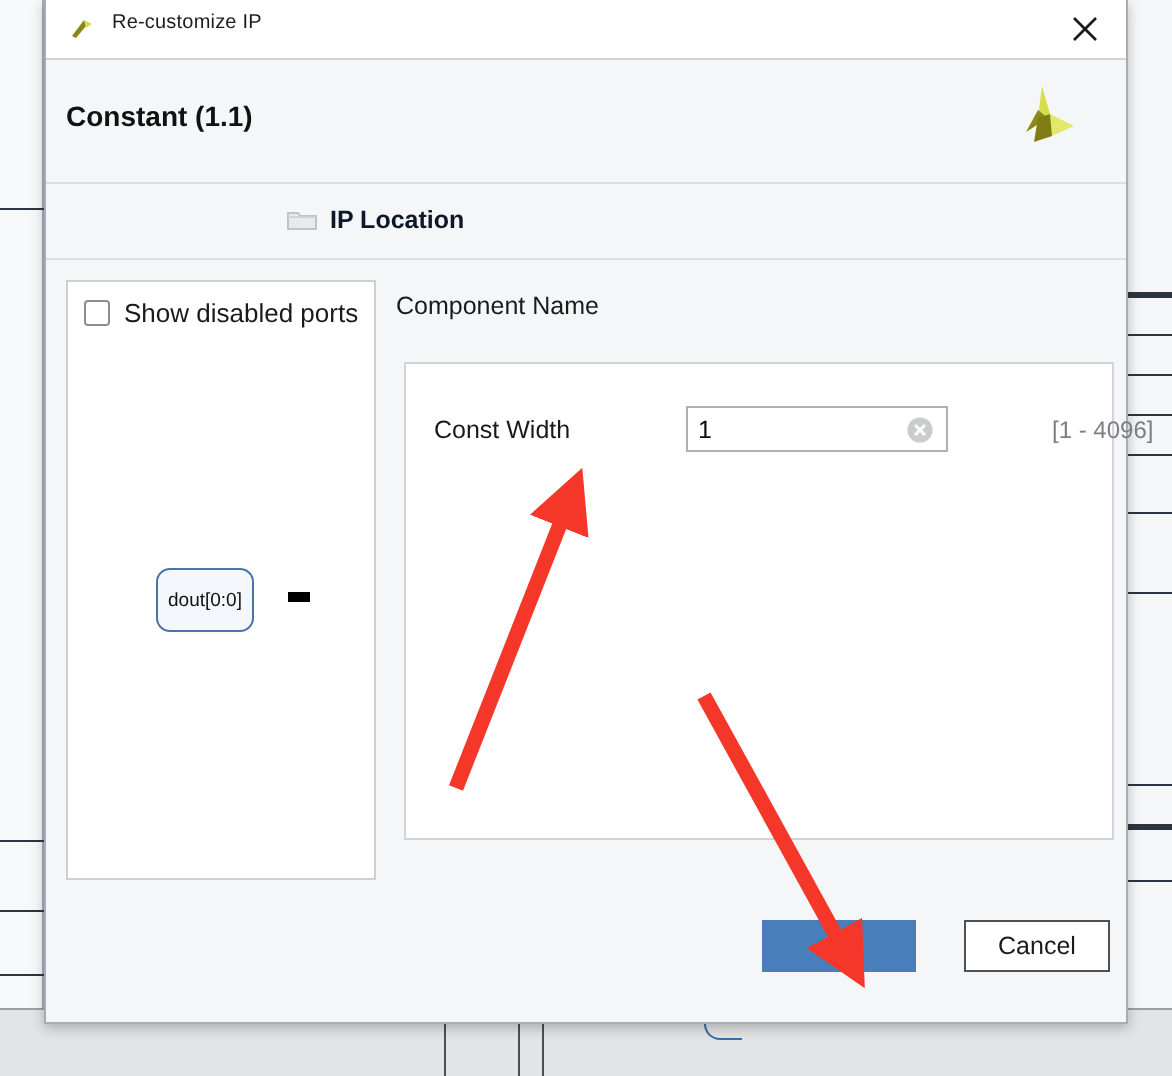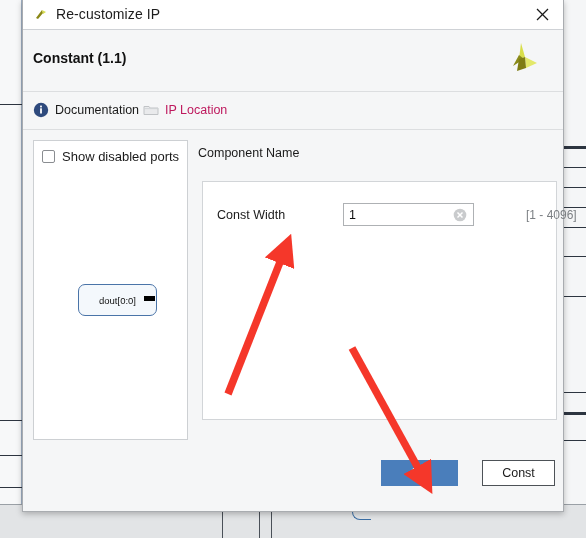--- a/index.html
+++ b/index.html
@@ -107,21 +107,21 @@
     position: absolute;
     left: 10px;
     top: 7px;
     width: 16px;
     height: 16px;
   }
   #title-text {
     position: absolute;
     left: 33px;
     top: 6px;
-    font-size: 14px;
+    font-size: 10px;
     color: #1d1d1d;
     letter-spacing: 0.1px;
   }
   #close-button {
     position: absolute;
     right: 0px;
     top: 0px;
     width: 42px;
     height: 29px;
     display: flex;
@@ -171,21 +171,21 @@
     align-items: center;
     cursor: pointer;
   }
   #link-documentation { left: 10px; }
   #link-ip-location  { left: 120px; }
   .link-label {
     font-size: 12.5px;
     color: #1a1a1a;
     margin-left: 6px;
   }
-  .link-label.muted { color: #be185d; }
+  .link-label.muted { color: #0f172a; font-weight: bold; }
   .link-icon { width: 16px; height: 16px; display:block; }
 
   
   #dialog-body {
     position: relative;
     height: 381px;
     background: #f5f6f7;
   }
 
   
@@ -219,21 +219,21 @@
   #show-disabled-label {
     font-size: 13px;
     color: #1a1a1a;
     margin-left: 7px;
     white-space: nowrap;
   }
   #ip-block {
     position: absolute;
     left: 44px;
     top: 143px;
-    width: 79px;
+    width: 49px;
     height: 32px;
     background: #f4f8fc;
     border: 1px solid #4a74a8;
     border-radius: 7px;
     box-sizing: border-box;
     display: flex;
     align-items: center;
     justify-content: center;
   }
   #ip-block-label {
@@ -440,30 +440,20 @@
       <svg width="42" height="42" viewBox="0 0 42 42">
         <path d="M22 4 L26 18 L20 20 Z" fill="#d8de4a"></path>
         <path d="M14 27 L20 16 L25 20 Z" fill="#8a8a18"></path>
         <path d="M26 18 L38 24 L27 29 Z" fill="#e3e86a"></path>
         <path d="M20 20 L26 18 L27 29 L18 32 Z" fill="#7f7d14"></path>
       </svg>
     </div>
   </div>
 
   <div id="links-band">
-    <div class="link-item" id="link-documentation">
-      <span class="link-icon">
-        <svg width="16" height="16" viewBox="0 0 16 16">
-          <circle cx="8" cy="8" r="7.2" fill="#2e4a7d"></circle>
-          <rect x="7.1" y="6.3" width="1.8" height="5.2" fill="#ffffff"></rect>
-          <rect x="7.1" y="3.6" width="1.8" height="1.8" fill="#ffffff"></rect>
-        </svg>
-      </span>
-      <span class="link-label">Documentation</span>
-    </div>
     <div class="link-item" id="link-ip-location">
       <span class="link-icon">
         <svg width="16" height="16" viewBox="0 0 16 16">
           <path d="M1 4.5 L6 4.5 L7.2 6 L15 6 L15 12.5 L1 12.5 Z" fill="#e9eaec" stroke="#c0c3c6" stroke-width="1"></path>
           <path d="M1 6.6 L15 6.6" stroke="#cfd2d5" stroke-width="0.9"></path>
         </svg>
       </span>
       <span class="link-label muted">IP Location</span>
     </div>
   </div>
@@ -500,21 +490,21 @@
           </span>
         </span>
         <span id="const-width-hint">[1 - 4096]</span>
       </div>
 
 
     </div>
 
     <div id="dialog-footer" style="position:absolute; left:0; top:320px; width:542px;">
       <div id="btn-ok">OK</div>
-      <div id="btn-cancel">Const</div>
+      <div id="btn-cancel">Cancel</div>
     </div>
 
   </div>
 </div>
 
 <svg id="annotation-layer" viewBox="0 0 586 538">
   <defs>
     <marker id="arrowhead-red" markerWidth="4.2" markerHeight="4.2" refX="1.6" refY="2.1" orient="auto">
       <polygon points="0,0 4.2,2.1 0,4.2" fill="#f5372a"></polygon>
     </marker>

